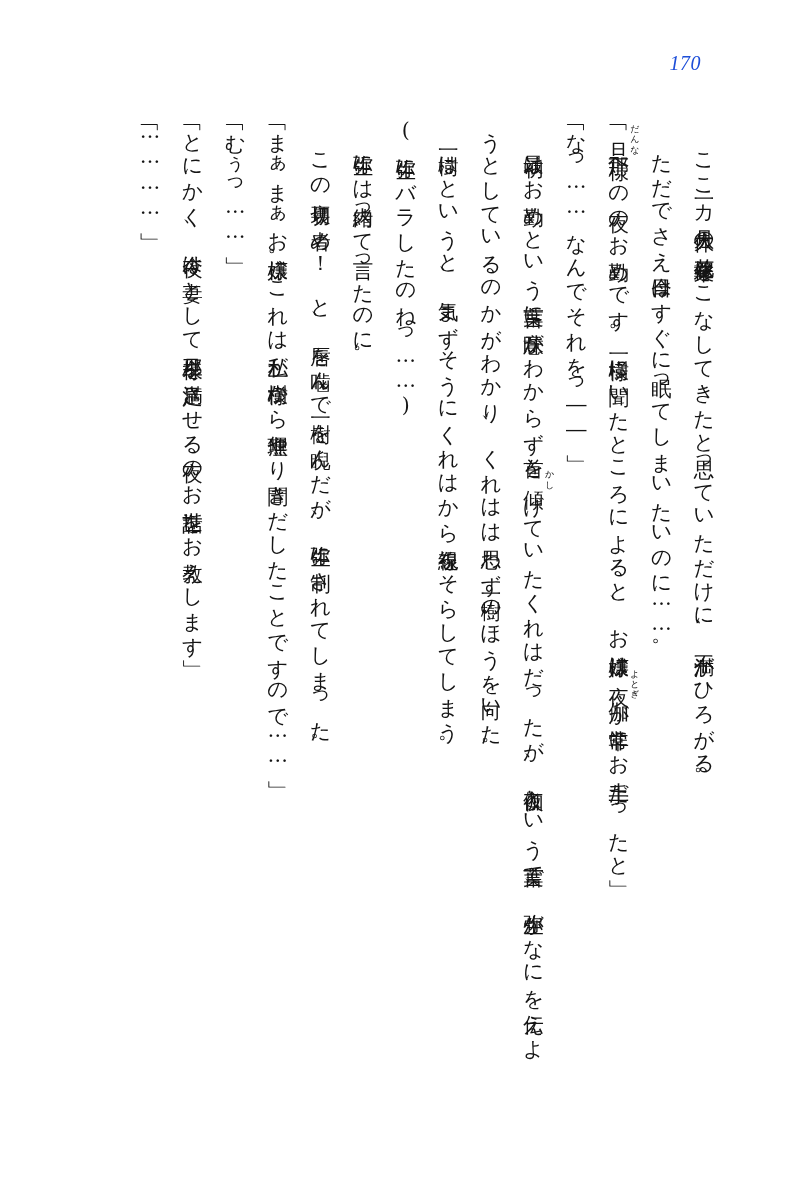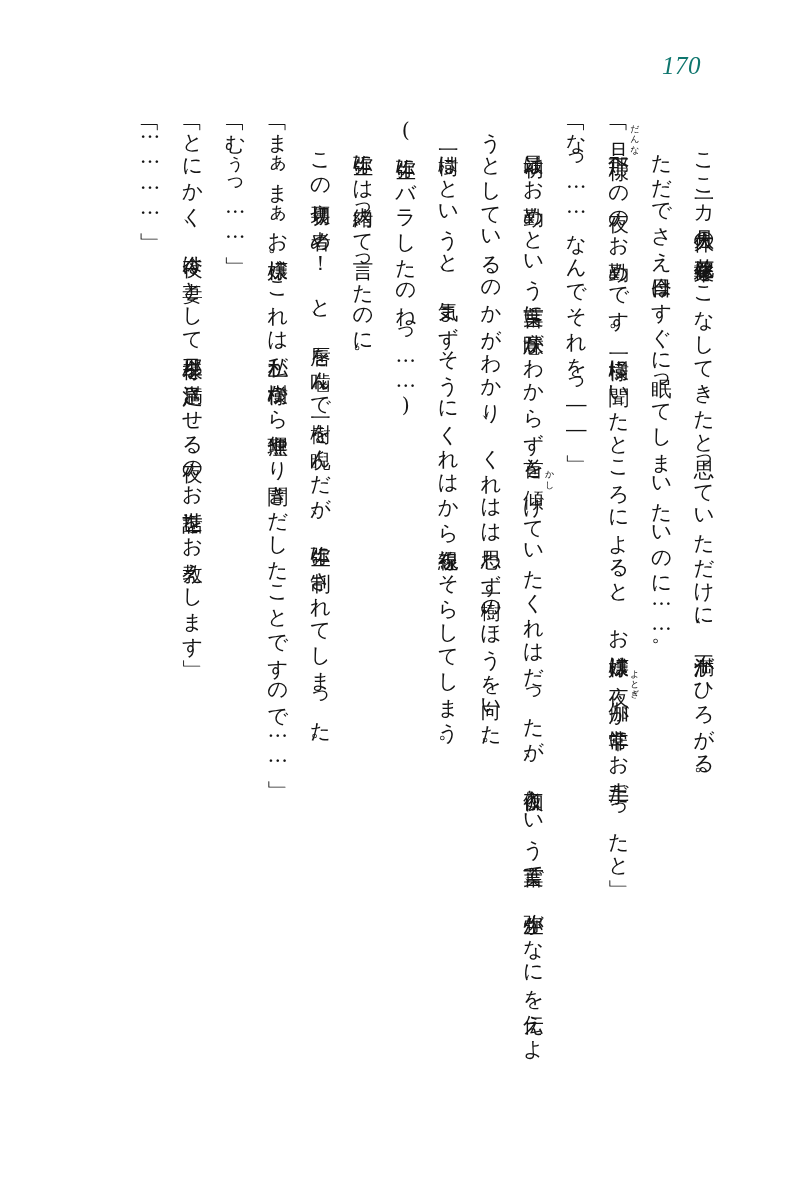--- a/index.html
+++ b/index.html
@@ -13,24 +13,24 @@
     height: 1200px;
     background: #ffffff;
     overflow: hidden;
     font-family: "DejaVu Serif", "Liberation Serif", serif;
     color: #111111;
   }
   .page-number {
     position: absolute;
     top: 52px;
     right: 96px;
-    font-size: 25px;
+    font-size: 20px;
     font-style: italic;
     font-family: "Liberation Serif", serif;
-    color: #0f766e;
+    color: #1d4ed8;
     letter-spacing: 0.5px;
   }
   .body-text {
     position: absolute;
     top: 118px;
     right: 72px;
     left: 64px;
     height: 950px;
     writing-mode: vertical-rl;
     text-orientation: upright;

